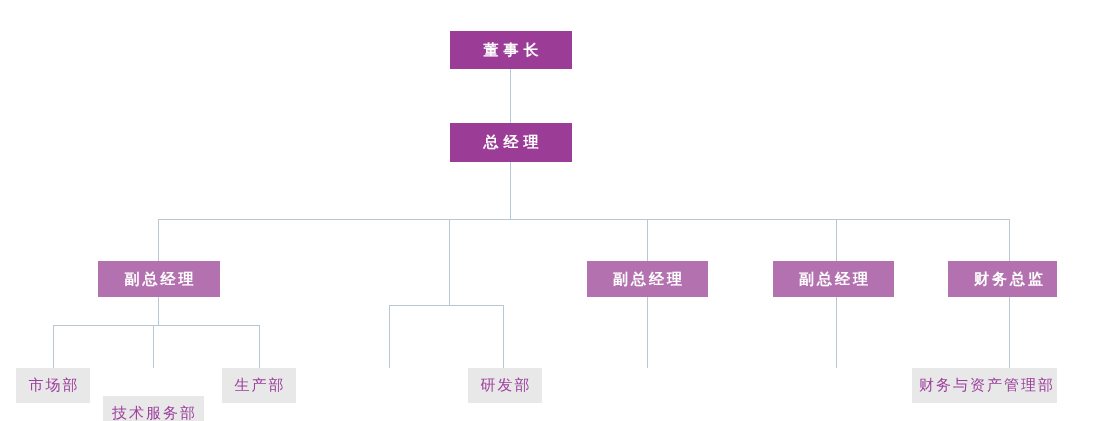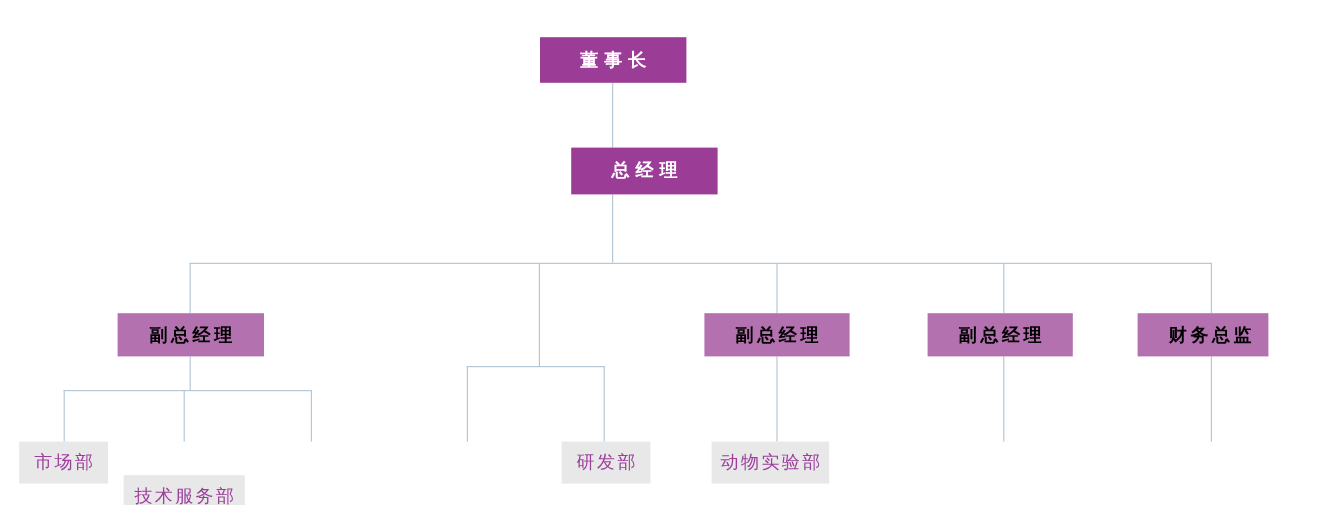--- a/index.html
+++ b/index.html
@@ -23,21 +23,21 @@
   .node.exec {
     background: var(--executive-box, #9B3D97);
     color: #ffffff;
     font-size: 15px;
     font-weight: bold;
     letter-spacing: 5px;
     text-indent: 5px;
   }
   .node.mgr {
     background: var(--manager-box, #B372AF);
-    color: #000000;
+    color: #ffffff;
     font-size: 15px;
     font-weight: bold;
     letter-spacing: 3px;
     text-indent: 3px;
   }
   .node.dept {
     background: var(--department-box, #E8E8E8);
     color: var(--department-text, #9C3F9C);
     font-size: 15px;
     letter-spacing: 2px;
@@ -73,25 +73,26 @@
   <div class="line h" style="left:53px;  top:325px; width:206px;"></div>
   <div class="line v" style="left:53px;  top:325px; height:43px;"></div>
   <div class="line v" style="left:153px; top:325px; height:43px;"></div>
   <div class="line v" style="left:259px; top:325px; height:43px;"></div>
 
   <div class="line v" style="left:647px;  top:297px; height:71px;"></div>
   <div class="line v" style="left:836px;  top:297px; height:71px;"></div>
   <div class="line v" style="left:1009px; top:297px; height:71px;"></div>
 
   <div class="node exec" style="left:450px; top:31px;  width:122px; height:38px;">董事长</div>
-  <div class="node exec" style="left:476px; top:123px; width:122px; height:39px;">总经理</div>
+  <div class="node exec" style="left:450px; top:123px; width:122px; height:39px;">总经理</div>
 
   <div class="node mgr" style="left:98px;  top:261px; width:122px; height:36px;">副总经理</div>
   <div class="node mgr" style="left:587px; top:261px; width:121px; height:36px;">副总经理</div>
   <div class="node mgr" style="left:773px; top:261px; width:121px; height:36px;">副总经理</div>
   <div class="node dept" style="left:16px;  top:368px; width:74px;  height:35px;">市场部</div>
 
   <div class="node mgr" style="left:948px; top:261px; width:121px; height:36px;">财务总监</div>
   <div class="node dept" style="left:103px; top:368px; width:101px; height:35px;margin-top:28px;">技术服务部</div>
+  <div class="node dept" style="left:222px; top:368px; width:74px;  height:35px;">生产部</div>
   <div class="node dept" style="left:468px; top:368px; width:74px;  height:35px;text-align:right;">研发部</div>
-  <div class="node dept" style="left:593px; top:368px; width:98px;  height:35px;">动物实验部</div>
+  <div class="node dept" style="left:912px; top:368px; width:148px; height:35px;">财务与资产管理部</div>
 
 </div>
 
 </body></html>

